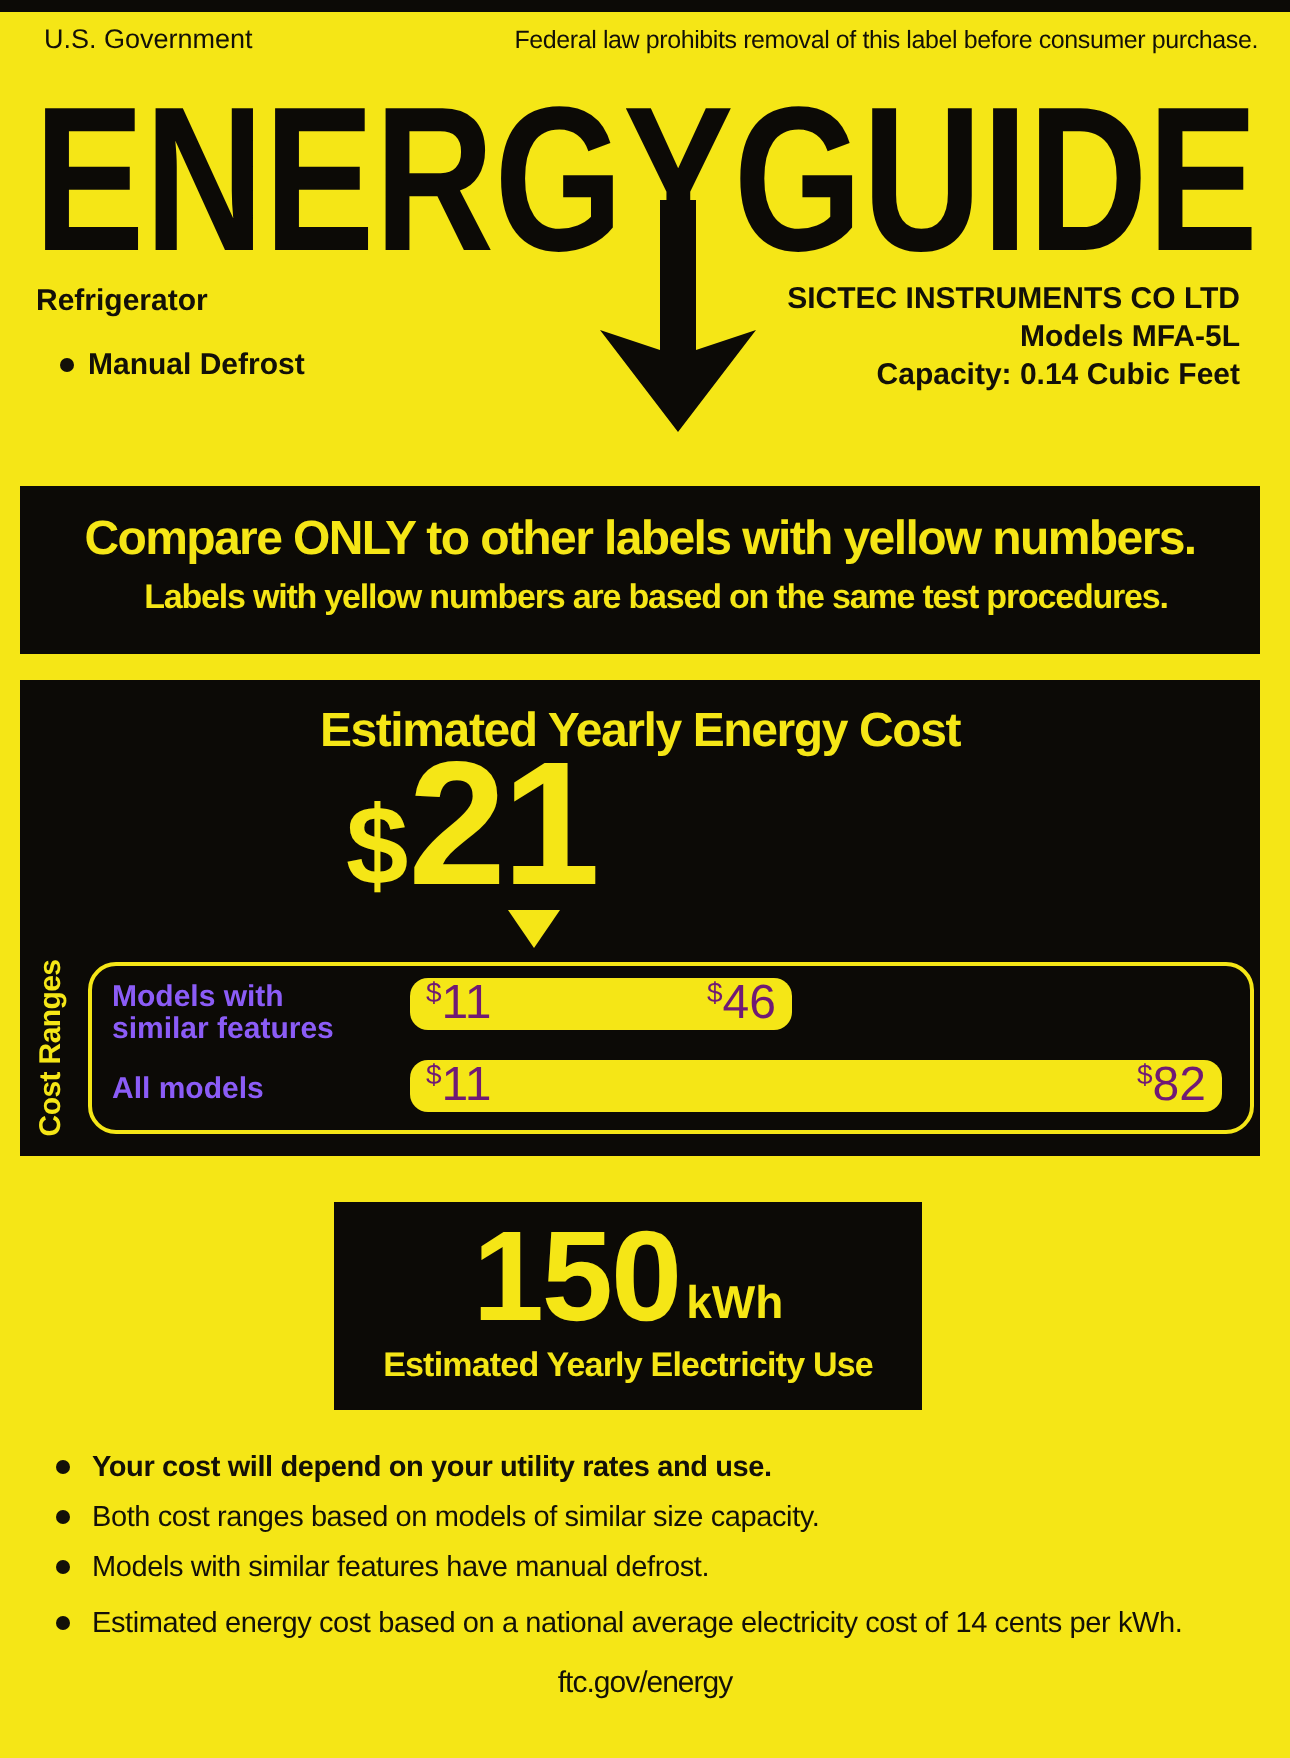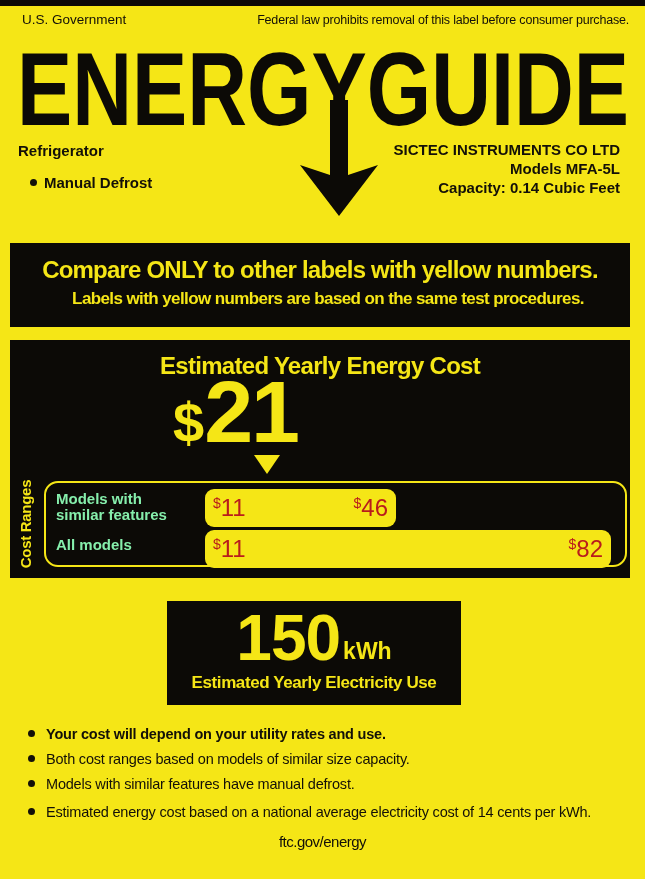--- a/index.html
+++ b/index.html
@@ -26,26 +26,26 @@
   .cost-title{position:absolute;left:0;top:12px;width:100%;text-align:center;font-weight:bold;font-size:24px;letter-spacing:-0.7px;}
   .price{position:absolute;left:163px;top:28px;line-height:1;white-space:nowrap;}
   .price .cur{font-size:56px;font-weight:bold;}
   .price .val{font-size:88px;font-weight:bold;letter-spacing:-2px;}
   .pointer{position:absolute;left:244px;top:115px;width:0;height:0;
     border-left:13px solid transparent;border-right:13px solid transparent;border-top:19px solid #f5e616;}
   .ranges-label{position:absolute;left:-38px;top:174px;width:110px;height:20px;text-align:center;
     transform:rotate(-90deg);font-weight:bold;font-size:15px;letter-spacing:-0.3px;}
   .range-panel{position:absolute;left:34px;top:141px;width:583px;height:86px;
     border:2px solid #f5e616;border-radius:14px;box-sizing:border-box;}
-  .row-label{position:absolute;left:10px;color:#86efac;font-weight:bold;font-size:15px;line-height:16px;}
+  .row-label{position:absolute;left:10px;color:#8b5cf6;font-weight:bold;font-size:15px;line-height:16px;}
   .row-label.r1{top:8px;}
   .row-label.r2{top:54px;}
-  .bar{position:absolute;left:159px;height:38px;background:#f5e616;border-radius:9px;
+  .bar{position:absolute;left:159px;height:26px;background:#f5e616;border-radius:9px;
     display:flex;align-items:center;justify-content:space-between;box-sizing:border-box;
-    padding:0 8px;color:#b91c1c;font-size:24px;}
+    padding:0 8px;color:#701a75;font-size:24px;}
   .bar.b1{top:6px;width:191px;}
   .bar.b2{top:47px;width:406px;}
   .bar .sup{font-size:14px;vertical-align:8px;}
 
   .usage-box{left:167px;top:601px;width:294px;height:104px;background:#0c0a06;color:#f5e616;}
   .usage-val{position:absolute;left:0;top:5px;width:100%;display:flex;justify-content:center;align-items:flex-end;line-height:1;}
   .usage-num{font-size:64px;font-weight:bold;letter-spacing:-1px;}
   .usage-unit{font-size:23px;font-weight:bold;margin:0 0 7px 3px;}
   .usage-cap{position:absolute;left:0;top:72px;width:100%;text-align:center;font-weight:bold;font-size:17px;letter-spacing:-0.4px;}
 

